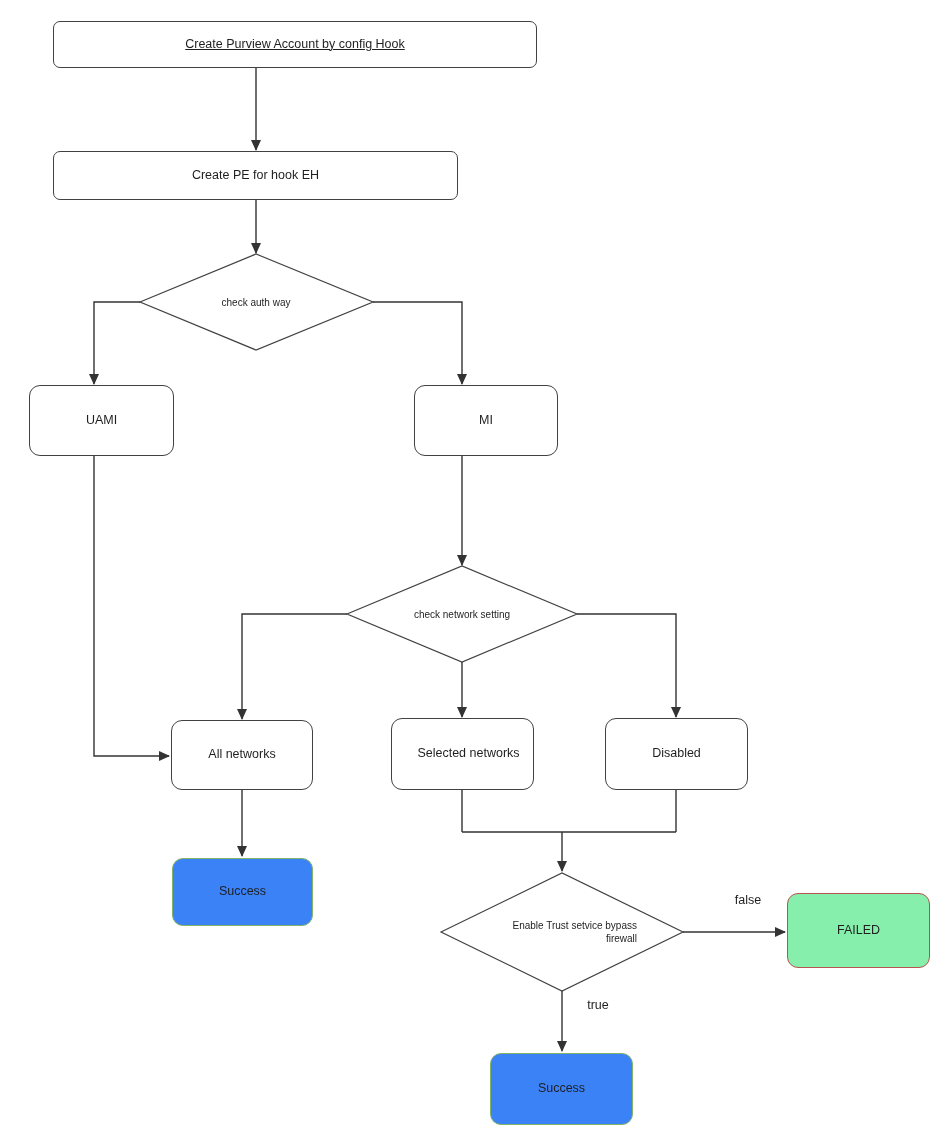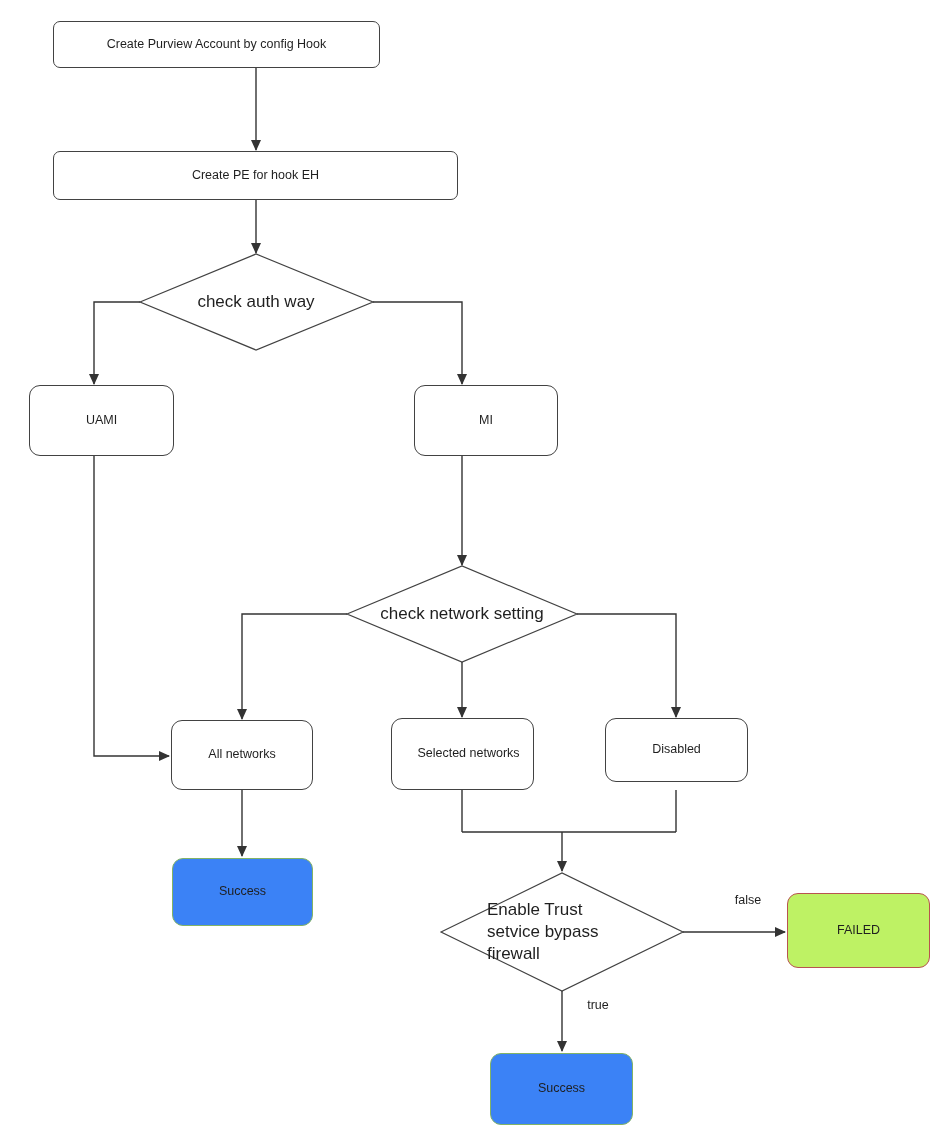--- a/index.html
+++ b/index.html
@@ -22,28 +22,28 @@
     font-size: 12.5px;
     line-height: 1.25;
     color: #1f1f1f;
     background: #ffffff;
     border: 1px solid #424242;
     padding: 2px 8px;
   }
   .proc { border-radius: 7px; }
   .rounded { border-radius: 11px; }
   .green { background: #3b82f6; border-color: #82b366; }
-  .red { background: #bef264; border-color: #b85450; }
+  .red { background: #86efac; border-color: #b85450; }
   .dlabel {
     position: absolute;
     display: flex;
     align-items: center;
     justify-content: center;
-    text-align: left;
-    font-size: 17px;
+    text-align: right;
+    font-size: 10px;
     line-height: 1.3;
     color: #1f1f1f;
   }
   .elabel {
     position: absolute;
     font-size: 12.5px;
     color: #1f1f1f;
     text-align: center;
   }
 </style>
@@ -72,21 +72,21 @@
     <path d="M462,662 L462,717" fill="none" stroke="#333333" stroke-width="1.4" marker-end="url(#arrow)"></path>
     <path d="M577,614 L676,614 L676,717" fill="none" stroke="#333333" stroke-width="1.4" marker-end="url(#arrow)"></path>
     <path d="M94,456 L94,756 L169,756" fill="none" stroke="#333333" stroke-width="1.4" marker-end="url(#arrow)"></path>
     <path d="M242,790 L242,856" fill="none" stroke="#333333" stroke-width="1.4" marker-end="url(#arrow)"></path>
     <path d="M462,790 L462,832 M676,790 L676,832 M462,832 L676,832" fill="none" stroke="#333333" stroke-width="1.4"></path>
     <path d="M562,832 L562,871" fill="none" stroke="#333333" stroke-width="1.4" marker-end="url(#arrow)"></path>
     <path d="M683,932 L785,932" fill="none" stroke="#333333" stroke-width="1.4" marker-end="url(#arrow)"></path>
     <path d="M562,991 L562,1051" fill="none" stroke="#333333" stroke-width="1.4" marker-end="url(#arrow)"></path>
   </svg>
 
-  <div class="node proc" style="left:53px; top:21px; width:327px; height:47px;">
+  <div class="node proc" style="left:53px; top:21px; width:484px; height:47px;text-decoration:underline;">
     <span>Create Purview Account by config Hook</span>
   </div>
 
   <div class="node proc" style="left:53px; top:151px; width:405px; height:49px;">
     <span>Create PE for hook EH</span>
   </div>
 
   <div class="node rounded" style="left:22px; top:385px; width:145px; height:71px;margin-left:7px;">
     <span>UAMI</span>
   </div>
@@ -96,21 +96,21 @@
   </div>
 
   <div class="node rounded" style="left:171px; top:720px; width:142px; height:70px;">
     <span>All networks</span>
   </div>
 
   <div class="node rounded" style="left:391px; top:718px; width:143px; height:72px;padding-left:20px;">
     <span>Selected networks</span>
   </div>
 
-  <div class="node rounded" style="left:605px; top:718px; width:143px; height:64px;">
+  <div class="node rounded" style="left:605px; top:718px; width:143px; height:72px;">
     <span>Disabled</span>
   </div>
 
   <div class="node rounded green" style="left:172px; top:858px; width:141px; height:68px;">
     <span>Success</span>
   </div>
 
   <div class="node rounded red" style="left:787px; top:893px; width:143px; height:75px;">
     <span>FAILED</span>
   </div>

